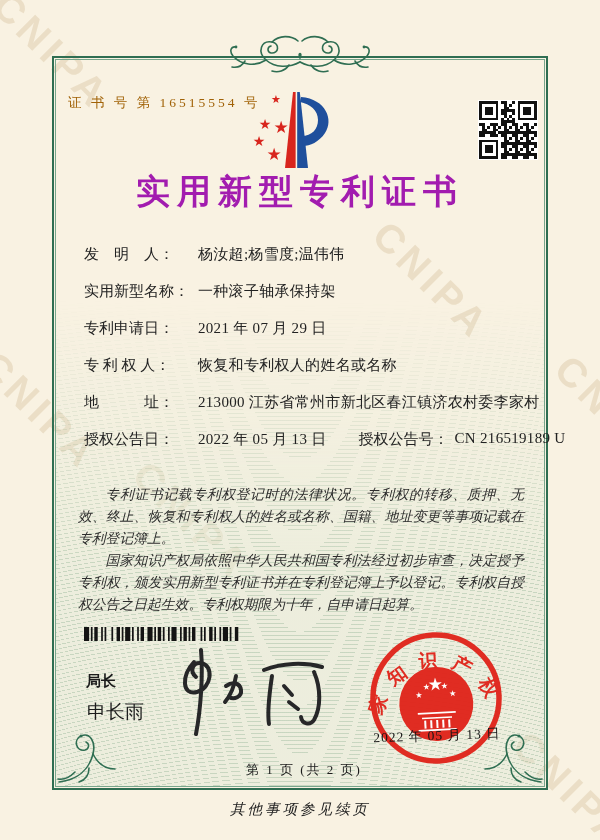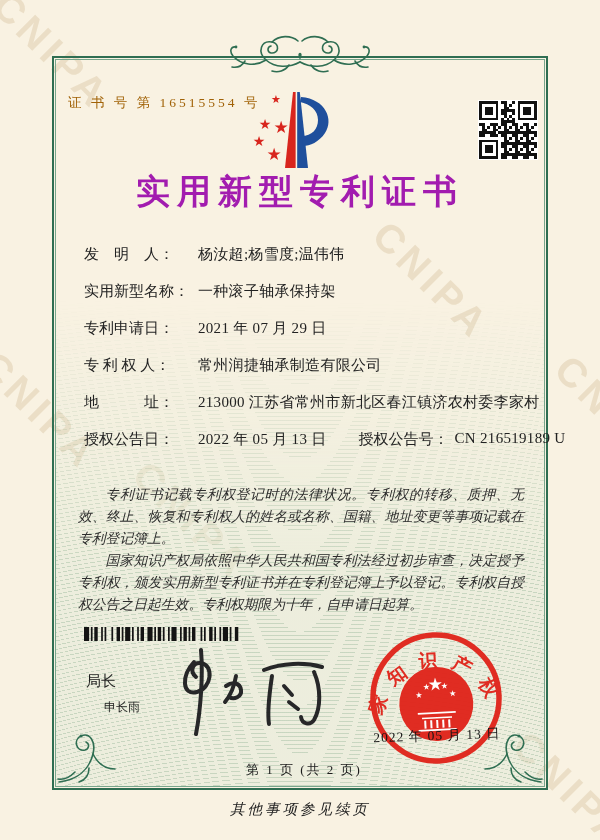--- a/index.html
+++ b/index.html
@@ -71,22 +71,22 @@
   .grant-right .field-label{width:auto;margin-right:6px;}
   
   .paras{
     position:absolute;left:78px;top:484px;width:446px;
     font-size:13.8px;line-height:1.6;font-style:italic;color:#2d2d2d;
     text-align:justify;
   }
   .paras p{margin:0;text-indent:2em;}
   
   .barcode{position:absolute;left:84px;top:627px;width:156px;height:14px;}
-  .officer-title{position:absolute;left:86px;top:672px;font-family:var(--sans);font-size:15px;font-weight:400;}
-  .officer-name{position:absolute;left:104px;top:699px;font-family:Liberation Sans, sans-serif;font-size:12px;font-weight:500;}
+  .officer-title{position:absolute;left:86px;top:672px;font-family:var(--sans);font-size:15px;font-weight:700;}
+  .officer-name{position:absolute;left:87px;top:699px;font-family:Liberation Sans, sans-serif;font-size:19px;font-weight:500;}
   .signature{position:absolute;left:168px;top:636px;width:172px;height:104px;}
   .seal{position:absolute;left:366px;top:628px;width:140px;height:140px;transform:rotate(-3deg);opacity:.96;}
   .seal-date{
     position:absolute;left:366px;top:727px;width:142px;text-align:center;
     font-size:13.5px;letter-spacing:1px;color:#151515;transform:rotate(-2deg);
   }
   .page-info{position:absolute;left:8px;right:0;top:761px;text-align:center;font-size:13px;letter-spacing:2px;}
   .foot-note{
     position:absolute;left:0;right:0;top:800px;text-align:center;
     font-size:14.5px;font-style:italic;letter-spacing:3px;color:#222;
@@ -337,21 +337,21 @@
     <div class="field-row">
       <span class="field-label">实用新型名称：</span>
       <span class="field-value">一种滚子轴承保持架</span>
     </div>
     <div class="field-row">
       <span class="field-label">专利申请日：</span>
       <span class="field-value">2021 年 07 月 29 日</span>
     </div>
     <div class="field-row">
       <span class="field-label">专 利 权 人：</span>
-      <span class="field-value">常州润捷轴承制造有限公司</span>
+      <span class="field-value">恢复和专利权人的姓名或名称</span>
     </div>
     <div class="field-row">
       <span class="field-label">地　　　址：</span>
       <span class="field-value">213000 江苏省常州市新北区春江镇济农村委李家村</span>
     </div>
     <div class="field-row">
       <span class="field-label">授权公告日：</span>
       <span class="field-value" style="flex:none">2022 年 05 月 13 日</span>
       <span class="grant-right">
         <span class="field-label">授权公告号：</span>

